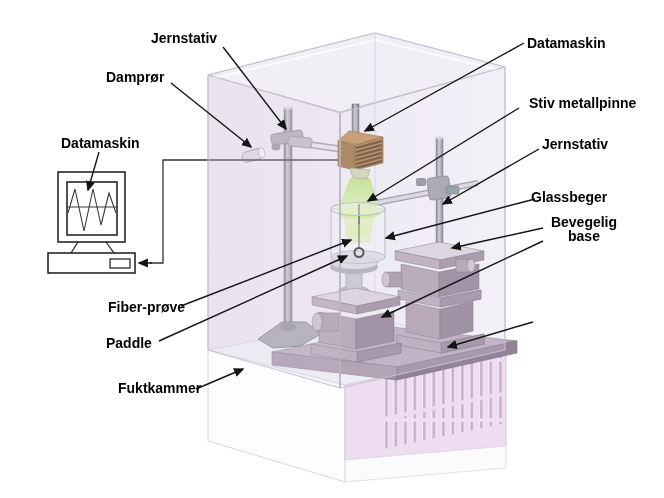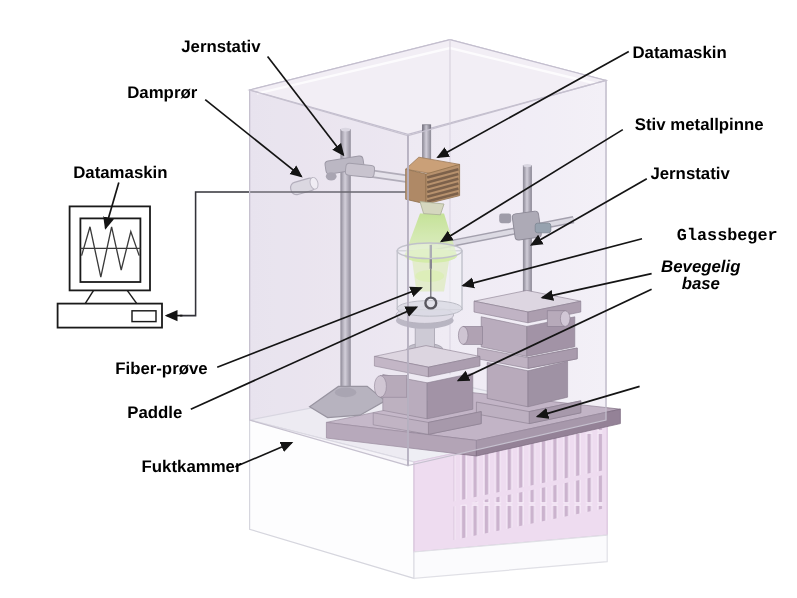--- a/index.html
+++ b/index.html
@@ -6,21 +6,21 @@
   #scene{
     position:relative;width:664px;height:498px;background:#ffffff;overflow:hidden;
     font-family:"Liberation Sans", sans-serif;
     margin-left:40px;
   }
   #scene svg{position:absolute;left:0;top:0;}
   .lbl{
     position:absolute;color:#000;font-weight:bold;font-size:14px;line-height:14px;
     white-space:pre-line;
   }
-  .lbl.center{text-align:center;font-style:italic;}
+  .lbl.center{text-align:center;}
 </style>
 </head>
 <body>
 
 <div id="scene">
 
 <svg width="664" height="498" viewBox="0 0 664 498">
   <defs>
     <marker id="ah" viewBox="0 0 10 10" refX="8.5" refY="5" markerWidth="7.5" markerHeight="7.5" orient="auto">
       <path d="M0,0.6 L10,5 L0,9.4 z" fill="#141414"></path>
@@ -206,19 +206,19 @@
     <line x1="493" y1="322" x2="408" y2="347" marker-end="url(#ah)"></line>
   </g>
 </svg>
 
   <div class="lbl" style="left:111px;top:31px;">Jernstativ</div>
   <div class="lbl" style="left:66px;top:70px;">Damprør</div>
   <div class="lbl" style="left:21px;top:136px;text-align:right;">Datamaskin</div>
   <div class="lbl" style="left:487px;top:36px;">Datamaskin</div>
   <div class="lbl" style="left:489px;top:96px;">Stiv metallpinne</div>
   <div class="lbl" style="left:502px;top:137px;">Jernstativ</div>
-  <div class="lbl" style="left:524px;top:190px;font-family:Liberation Mono, monospace;">Glassbeger</div>
+  <div class="lbl" style="left:491px;top:190px;">Glassbeger</div>
   <div class="lbl center" style="left:498px;top:215px;width:92px;">Bevegelig
 base</div>
-  <div class="lbl" style="left:56px;top:300px;">Fiber-prøve</div>
+  <div class="lbl" style="left:68px;top:300px;">Fiber-prøve</div>
   <div class="lbl" style="left:66px;top:336px;">Paddle</div>
   <div class="lbl" style="left:64px;top:381px;padding-left:14px;">Fuktkammer</div>
 </div>
 
 </body></html>

